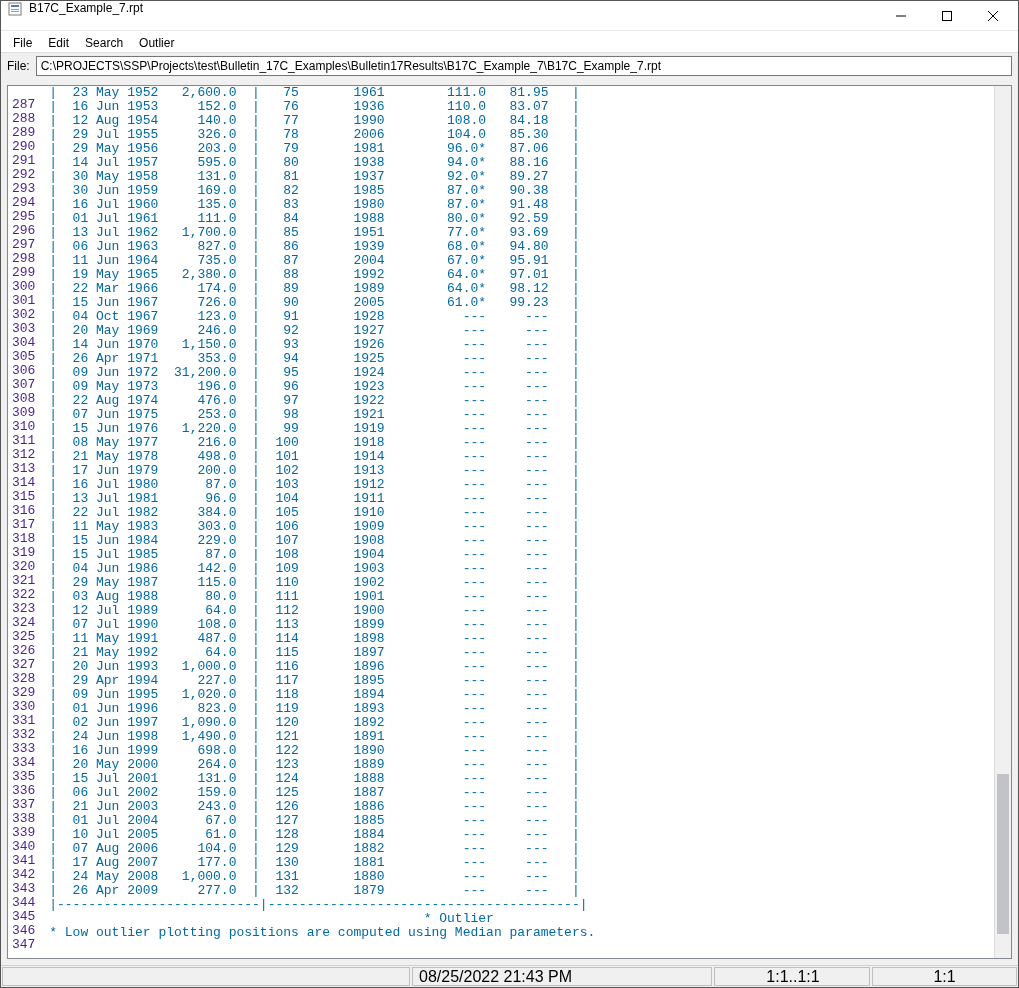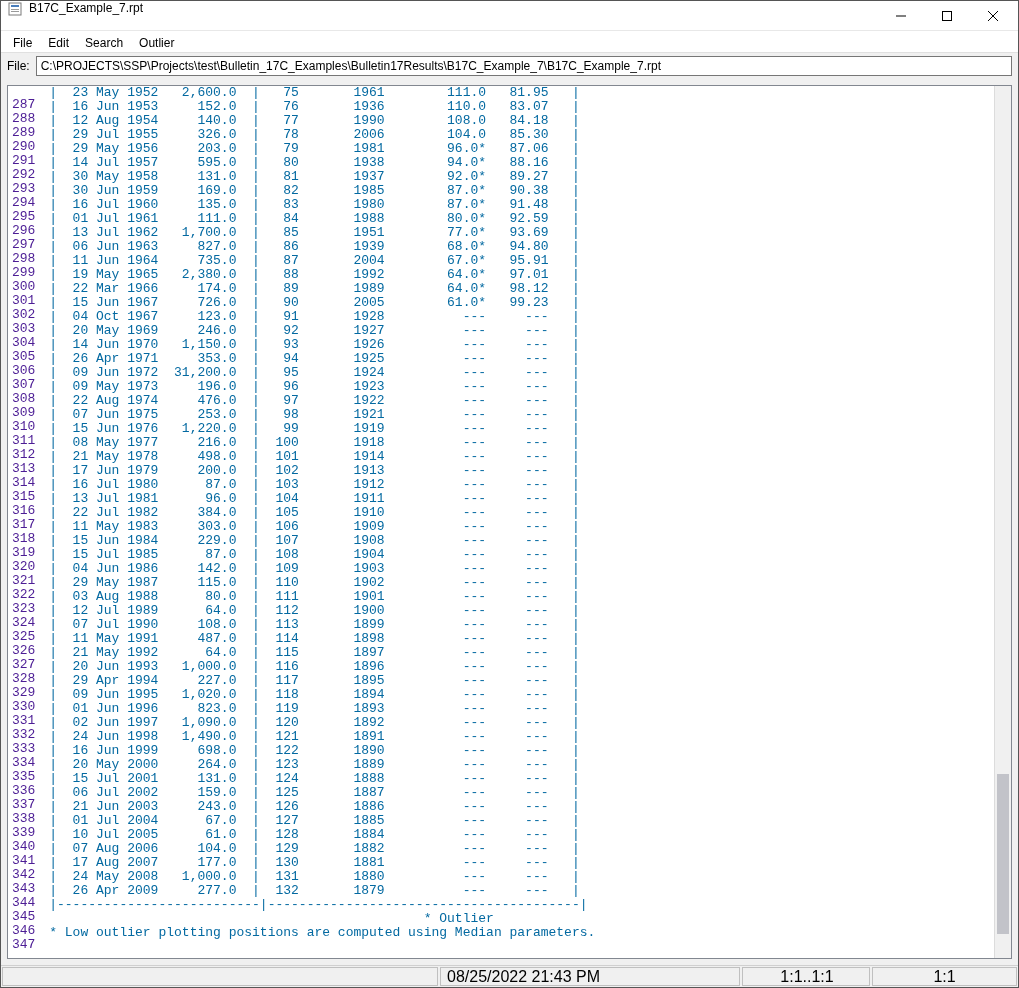--- a/index.html
+++ b/index.html
@@ -16,21 +16,21 @@
   .body { flex: 1; padding: 6px; display: flex; overflow: hidden; }
   .editor { flex: 1; border: 1px solid #828790; background: #fff; display: flex; position: relative; overflow: hidden; }
   .editorWrap { flex: 1; display: flex; overflow: hidden; }
   .gutter { background: #fff; color: #4c1d95; text-align: right; padding: 0 6px 0 4px; font-family: "Courier New", monospace; font-size: 13px; line-height: 14px; white-space: pre; user-select: none; border-right: 0px solid transparent; margin-top: 12px; }
   .content { flex: 1; font-family: "Courier New", monospace; font-size: 13px; line-height: 14px; white-space: pre; color: #0369a1; overflow: hidden; }
   .vscroll { width: 17px; background: #f0f0f0; border-left: 1px solid #dcdcdc; position: relative; }
   .vscroll .thumb { position: absolute; left: 2px; right: 2px; top: 688px; height: 160px; background: #c2c3c9; border-radius: 0; }
   .statusbar { height: 22px; display: flex; border-top: 1px solid #d0d0d0; background: #f0f0f0; }
   .statcell { border: 1px solid #c0c0c0; margin: 1px; display: flex; align-items: center; padding: 0 6px; font-size: 16px; }
   .statcell.grow { flex: 1; }
-  .statcell.fixed { width: 128px; justify-content: center; padding-left: 8px; }
+  .statcell.fixed { width: 156px; justify-content: center; padding-left: 8px; }
   .statcell.sm { width: 145px; justify-content: center;}
   .statcell.ts { width: 300px;}
 </style>
 </head>
 <body>
 
 <div class="window">
 
   <div class="titlebar">
     <span class="icon">

